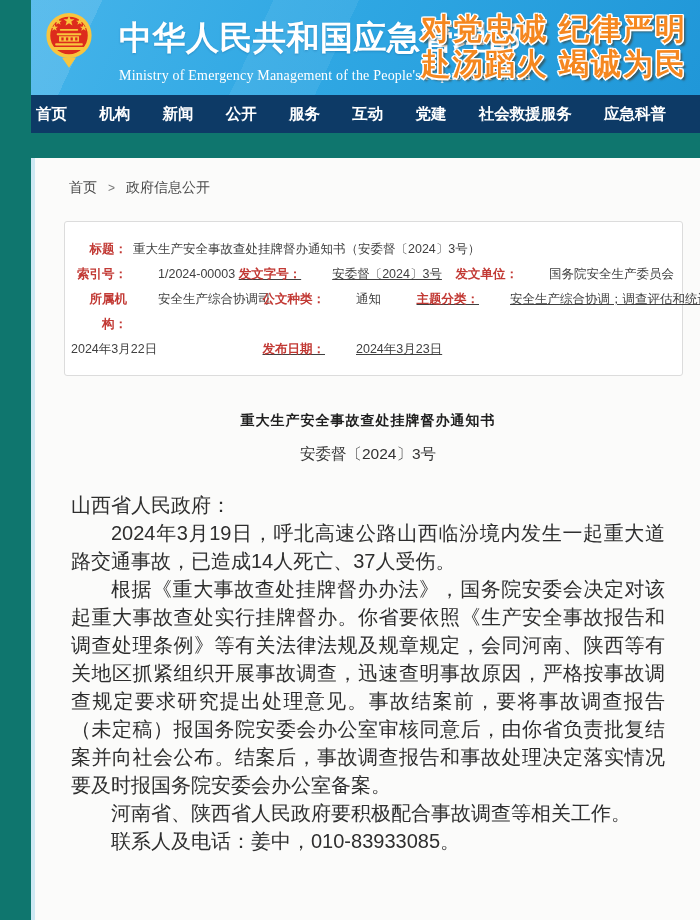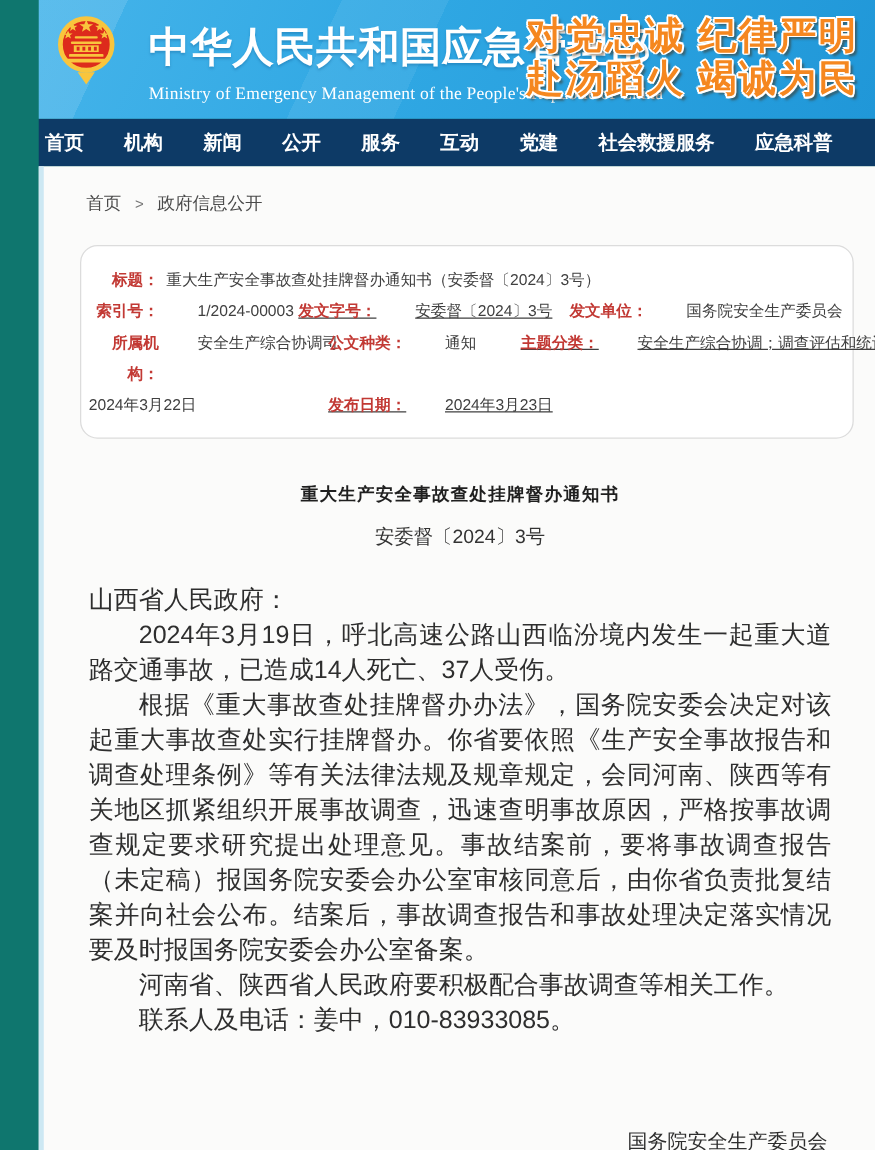--- a/index.html
+++ b/index.html
@@ -36,28 +36,28 @@
     height:38px; background:#0d3a66;
     display:flex; align-items:center; justify-content:space-between;
     padding:0 34px 0 5px;
   }
   .main-nav a { color:#fff; font-size:15.5px; font-weight:bold; text-decoration:none; cursor:pointer; }
 
   
   .content { position:relative; height:787px; background:#fbfbfa; }
   .edge-strip { position:absolute; left:0; top:0; width:4px; height:100%; background:#cde8f3; }
 
-  .breadcrumb { padding:21px 0 0 38px; font-size:14px; color:#4a4a4a; }
+  .breadcrumb { padding:21px 0 0 38px; font-size:14px; color:#4a4a4a;margin-top:25px; }
   .breadcrumb a { color:#4a4a4a; text-decoration:none; cursor:pointer; }
   .breadcrumb .sep { margin:0 11px; font-size:12px; color:#777; }
 
   
   .meta-box {
     margin:24px 17px 0 33px; background:#fff;
-    border:1px solid #dcdcdc; border-radius:14px;
+    border:1px solid #dcdcdc; border-radius:3px;
     padding:15px 8px 13px 0;
   }
   .meta-row { display:flex; line-height:25px; font-size:12.5px; color:#404040; }
   .mcol { display:flex;gap:25px; }
   .mc1 { width:194px; }
   .mc2 { width:261px;text-decoration:underline; }
   .mc3 { flex:1; }
   .m-label { color:#c23934; font-weight:bold; text-align:right; flex-shrink:0; }
   .mc1 .m-label, .mfull .m-label { width:62px; }
   .mc2 .m-label, .mc3 .m-label { width:66px; }

